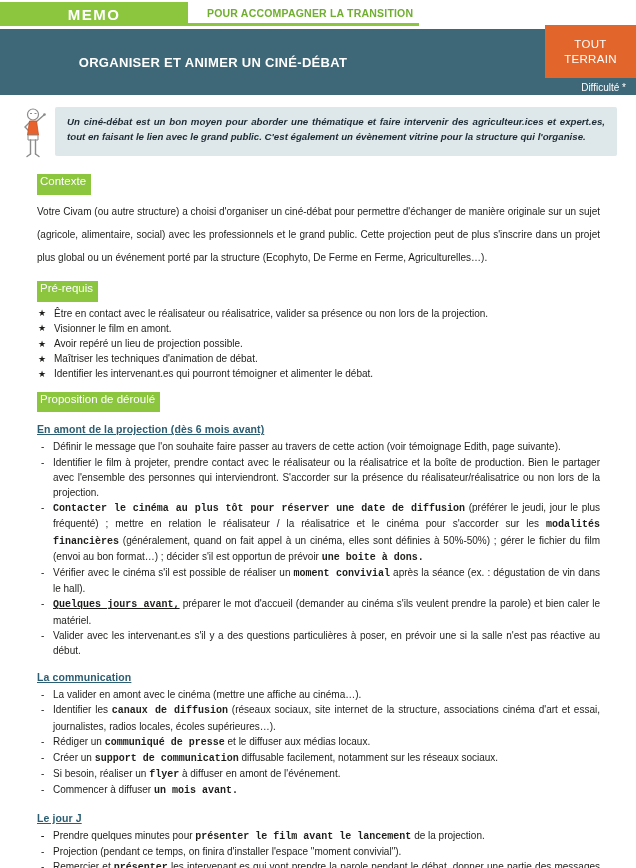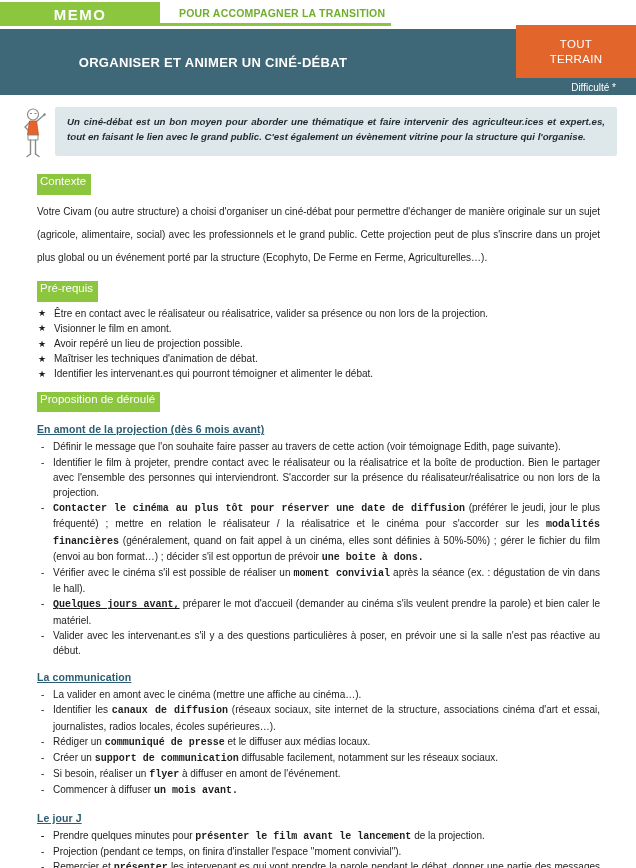--- a/index.html
+++ b/index.html
@@ -9,45 +9,45 @@
   *{margin:0;padding:0;box-sizing:border-box;}
   html,body{background:#fff;}
   body{
     width:636px;height:868px;position:relative;overflow:hidden;
     font-family:"Liberation Sans","DejaVu Sans",sans-serif;
     color:var(--ink);font-size:10px;
   }
   
   .masthead{height:26px;display:flex;align-items:stretch;}
   .memo-box{
-    margin-top:2px;width:160px;background:var(--green);
+    margin-top:2px;width:188px;background:var(--green);
     display:flex;align-items:center;justify-content:center;
     color:#fff;font-weight:700;font-size:15px;letter-spacing:1.5px;
   }
   .tagline{
     margin-top:2px;border-bottom:3px solid var(--green);
     display:flex;align-items:center;
     padding:0 6px 0 19px;
     color:#6faf2d;font-weight:700;font-size:10.5px;letter-spacing:.2px;justify-content:center;
   }
   
   .title-bar{position:relative;margin-top:3px;height:66px;background:var(--teal);}
   .title-bar h1{
     position:absolute;left:0;top:0;width:426px;height:100%;
     display:flex;align-items:center;justify-content:center;
     color:#fff;font-size:13px;font-weight:700;letter-spacing:.3px;white-space:nowrap;
   }
   .terrain-badge{
-    position:absolute;right:0;top:-4px;width:120px;height:53px;
+    position:absolute;right:0;top:-4px;width:91px;height:53px;
     background:var(--orange);color:#fff;
     display:flex;flex-direction:column;align-items:center;justify-content:center;
     font-size:11.5px;line-height:1.3;letter-spacing:.3px;
   }
   .difficulty{
-    position:absolute;right:20px;bottom:2px;color:#fff;font-size:10px;
+    position:absolute;right:10px;bottom:2px;color:#fff;font-size:10px;
   }
   
   .intro-row{position:relative;margin:12px 19px 0 55px;}
   .mascot{position:absolute;left:-37px;top:0;}
   .intro-box{
     background:var(--intro-bg);border-radius:2px;
     padding:7px 12px 12px;
     font-style:italic;font-weight:700;font-size:9.7px;line-height:15px;
     color:#1c2b33;text-align:justify;
   }

